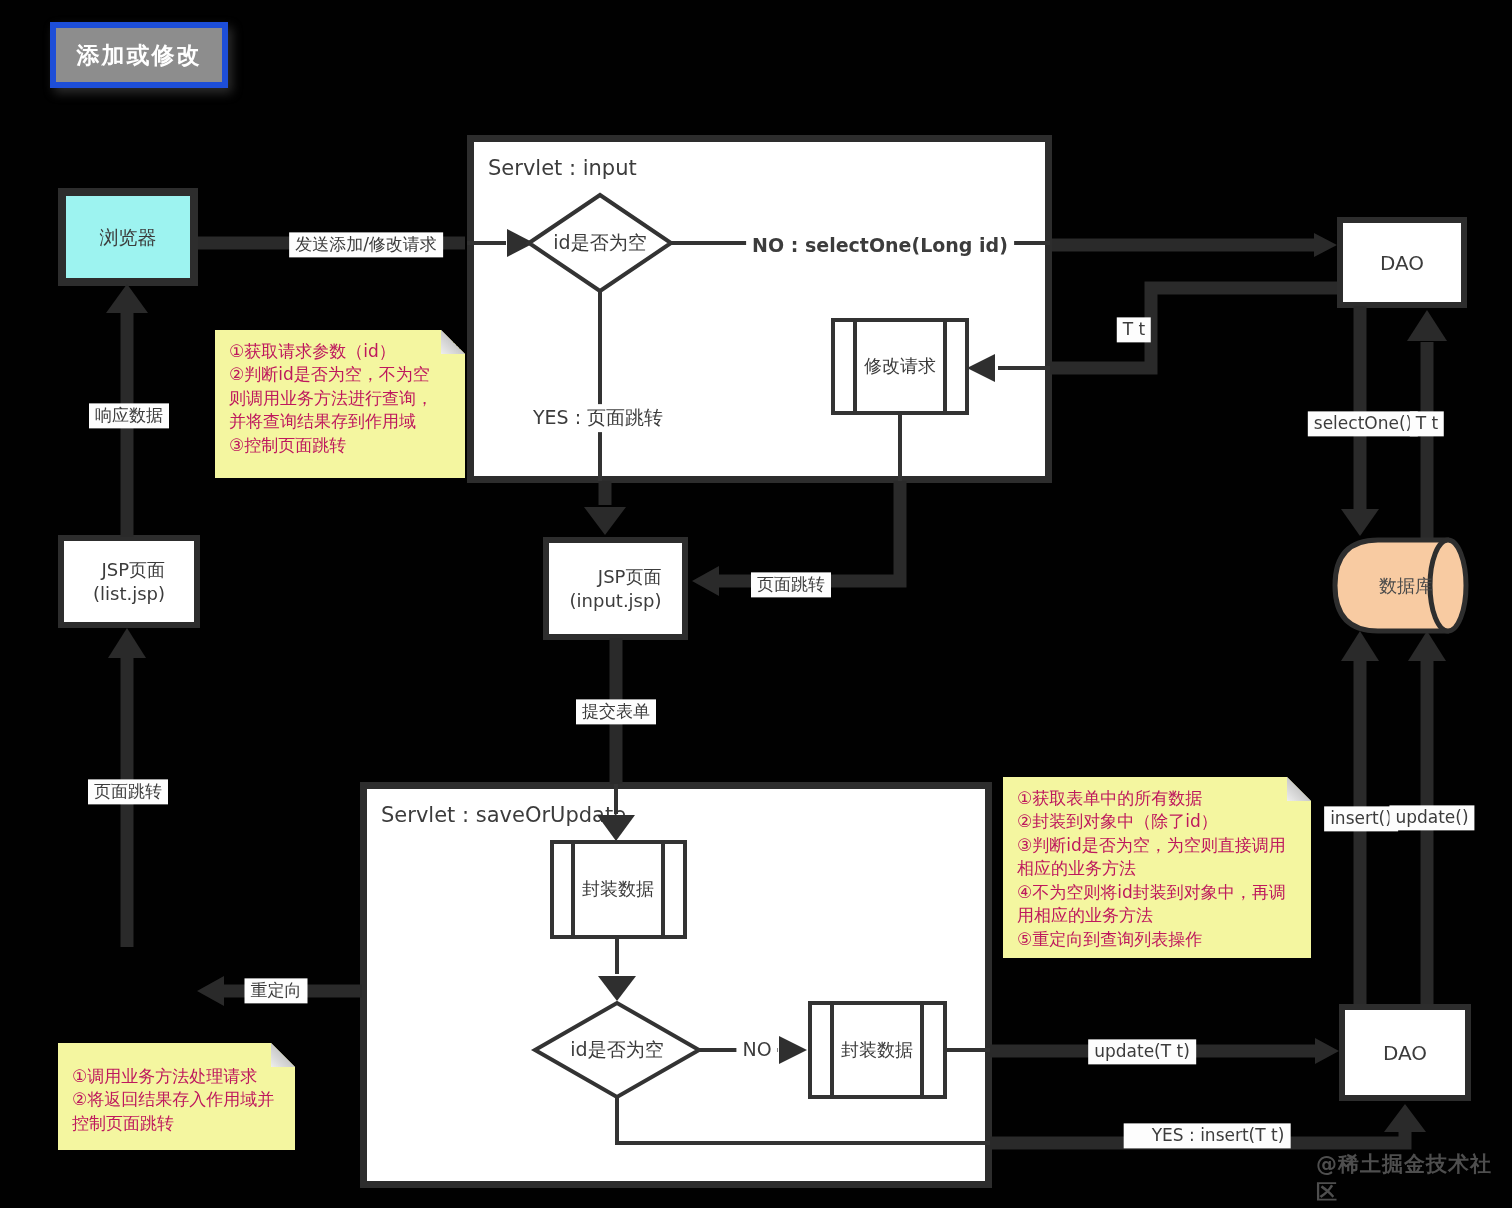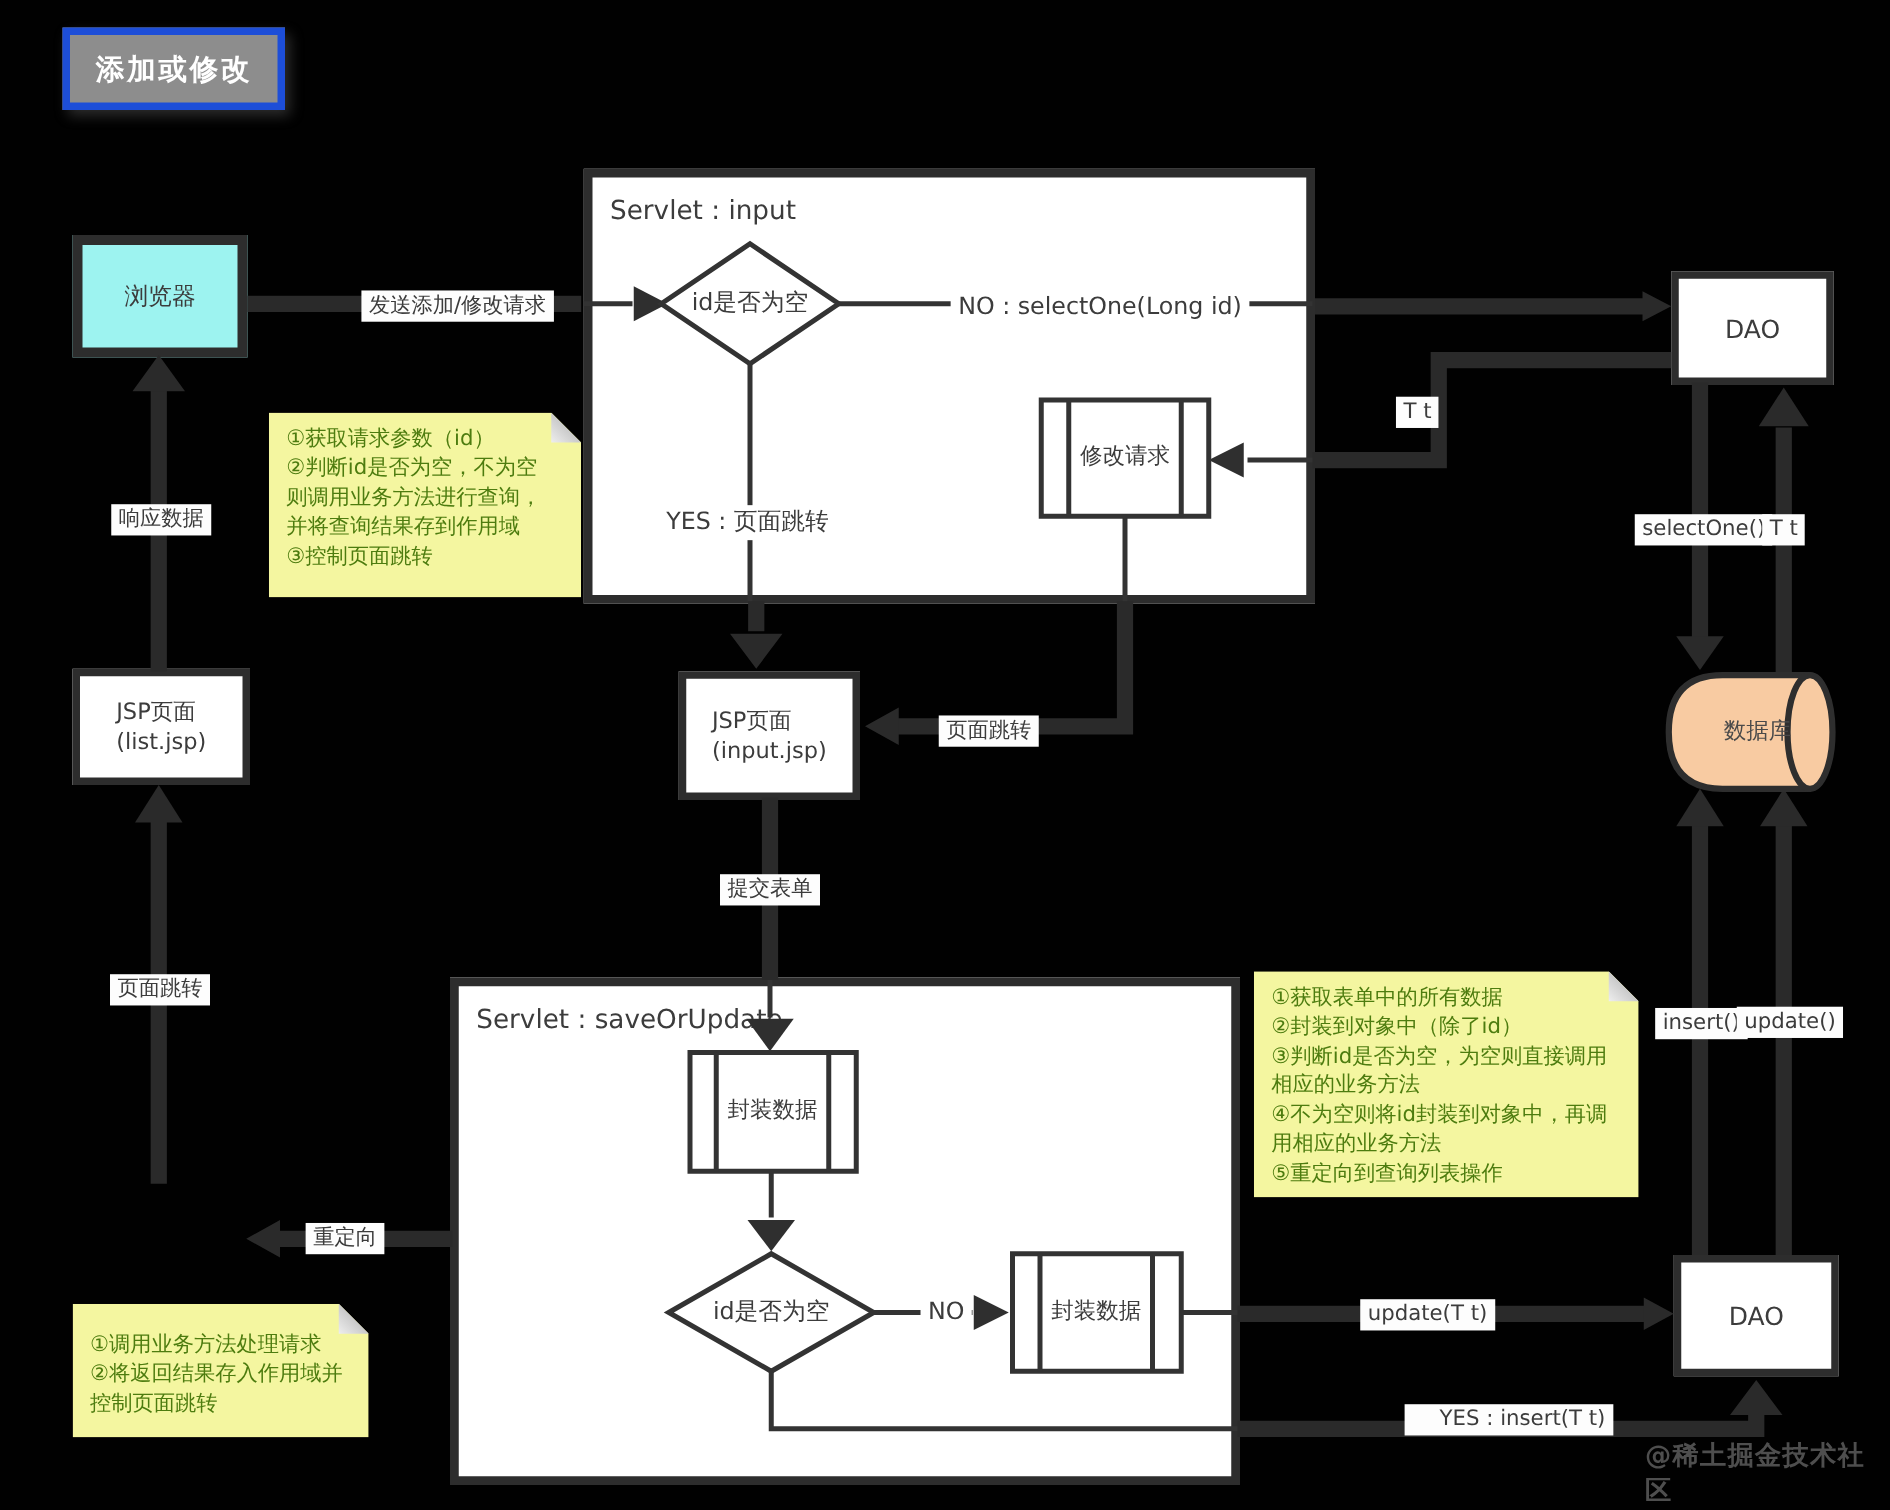--- a/index.html
+++ b/index.html
@@ -1,35 +1,35 @@
 <!DOCTYPE html>
 <html><head>
 <meta charset="utf-8">
 <style>
   html,body{margin:0;padding:0;background:#000;}
   #stage{position:relative;width:1512px;height:1208px;background:#010101;overflow:hidden;
          font-family:"DejaVu Sans","Liberation Sans",sans-serif;color:#3c3c3c;}
   
   .box{position:absolute;box-sizing:border-box;background:#fff;border:6px solid #2d2d2d;
-       display:flex;align-items:center;justify-content:center;text-align:left;
+       display:flex;align-items:center;justify-content:center;text-align:right;
        font-size:19px;color:#3c3c3c;line-height:1.3;}
   
   .frame{position:absolute;box-sizing:border-box;background:#fff;border:7px solid #2d2d2d;}
   .frame-title{position:absolute;left:14px;top:14px;font-size:21px;color:#3c3c3c;white-space:nowrap;}
   
   .title-box{position:absolute;left:50px;top:22px;width:178px;height:66px;background:#8d8d8d;
        border:6px solid #1d4ed8;display:flex;align-items:center;justify-content:center;
        color:#fff;font-weight:bold;font-size:23px;letter-spacing:2px;
        box-shadow:4px 5px 10px rgba(130,130,130,0.35);box-sizing:border-box;}
   
   .chip{position:absolute;transform:translate(-50%,-50%);background:#fdfdfd;color:#3c3c3c;
         font-size:17px;padding:2px 6px;white-space:nowrap;line-height:1.25;}
   .onwhite{background:#fff;font-size:19px;}
   
-  .note{position:absolute;background:#f4f6a0;color:#4d7c0f;box-sizing:border-box;
+  .note{position:absolute;background:#f4f6a0;color:#be185d;box-sizing:border-box;
         clip-path:polygon(0 0, calc(100% - 24px) 0, 100% 24px, 100% 100%, 0 100%);padding-left:20px;}
   .note-fold{position:absolute;top:0;right:0;width:24px;height:24px;
         background:linear-gradient(225deg, rgba(0,0,0,0) 50%, #c9c9c9 50%, #eeeeee 100%);}
   .note-text{position:absolute;left:14px;right:10px;top:10px;font-size:17px;line-height:1.38;
         white-space:pre-line;}
   .watermark{position:absolute;left:1316px;top:1150px;font-size:21px;font-weight:bold;
         color:#4e4e4e;letter-spacing:1px;}
   svg{position:absolute;left:0;top:0;pointer-events:none;}
   .two-line span{display:block;}
 </style>
@@ -152,21 +152,21 @@
   </svg>
 
   <div class="chip onwhite" style="left:600px;top:243px;padding:0;">id是否为空</div>
   <div class="chip onwhite" style="left:617px;top:1050px;padding:0;">id是否为空</div>
   <div class="chip onwhite" style="left:900px;top:366px;padding:0;font-size:18px;">修改请求</div>
   <div class="chip onwhite" style="left:618px;top:889px;padding:0;font-size:18px;">封装数据</div>
   <div class="chip onwhite" style="left:877px;top:1050px;padding:0;font-size:18px;">封装数据</div>
   <div class="chip" style="left:1392px;top:586px;padding:0;background:transparent;font-size:18px;color:#4a4a4a;margin-left:14px;">数据库</div>
 
   <div class="chip" style="left:366px;top:245px;">发送添加/修改请求</div>
-  <div class="chip onwhite" style="left:880px;top:246px;">NO : selectOne(Long id)</div>
+  <div class="chip onwhite" style="left:880px;top:246px;font-weight:bold;">NO : selectOne(Long id)</div>
   <div class="chip onwhite" style="left:598px;top:418px;">YES : 页面跳转</div>
   <div class="chip" style="left:1134px;top:330px;">T t</div>
   <div class="chip" style="left:1363px;top:424px;">selectOne()</div>
   <div class="chip" style="left:1427px;top:424px;">T t</div>
   <div class="chip" style="left:129px;top:416px;">响应数据</div>
   <div class="chip" style="left:128px;top:792px;">页面跳转</div>
   <div class="chip" style="left:791px;top:585px;">页面跳转</div>
   <div class="chip" style="left:616px;top:712px;">提交表单</div>
   <div class="chip" style="left:1361px;top:819px;">insert()</div>
   <div class="chip" style="left:1432px;top:818px;">update()</div>

